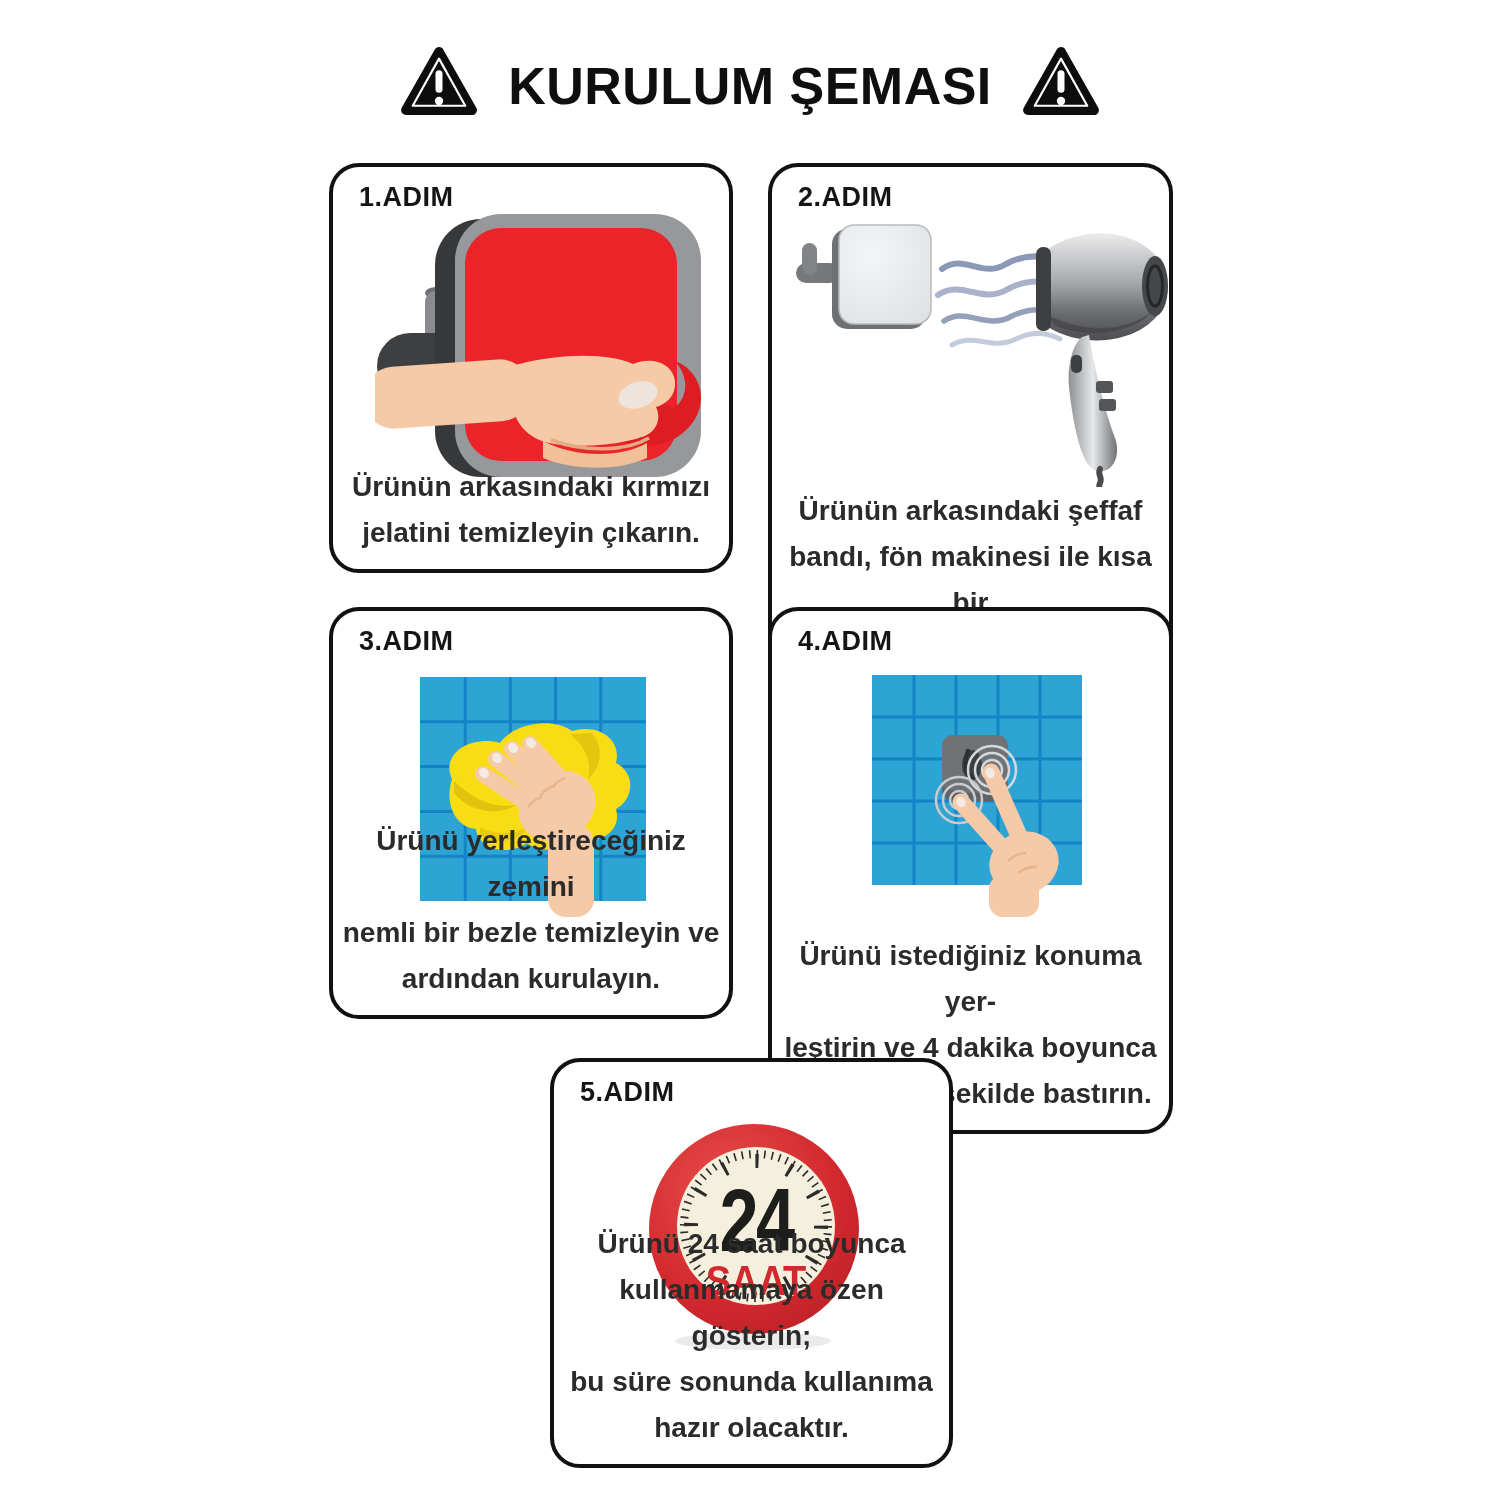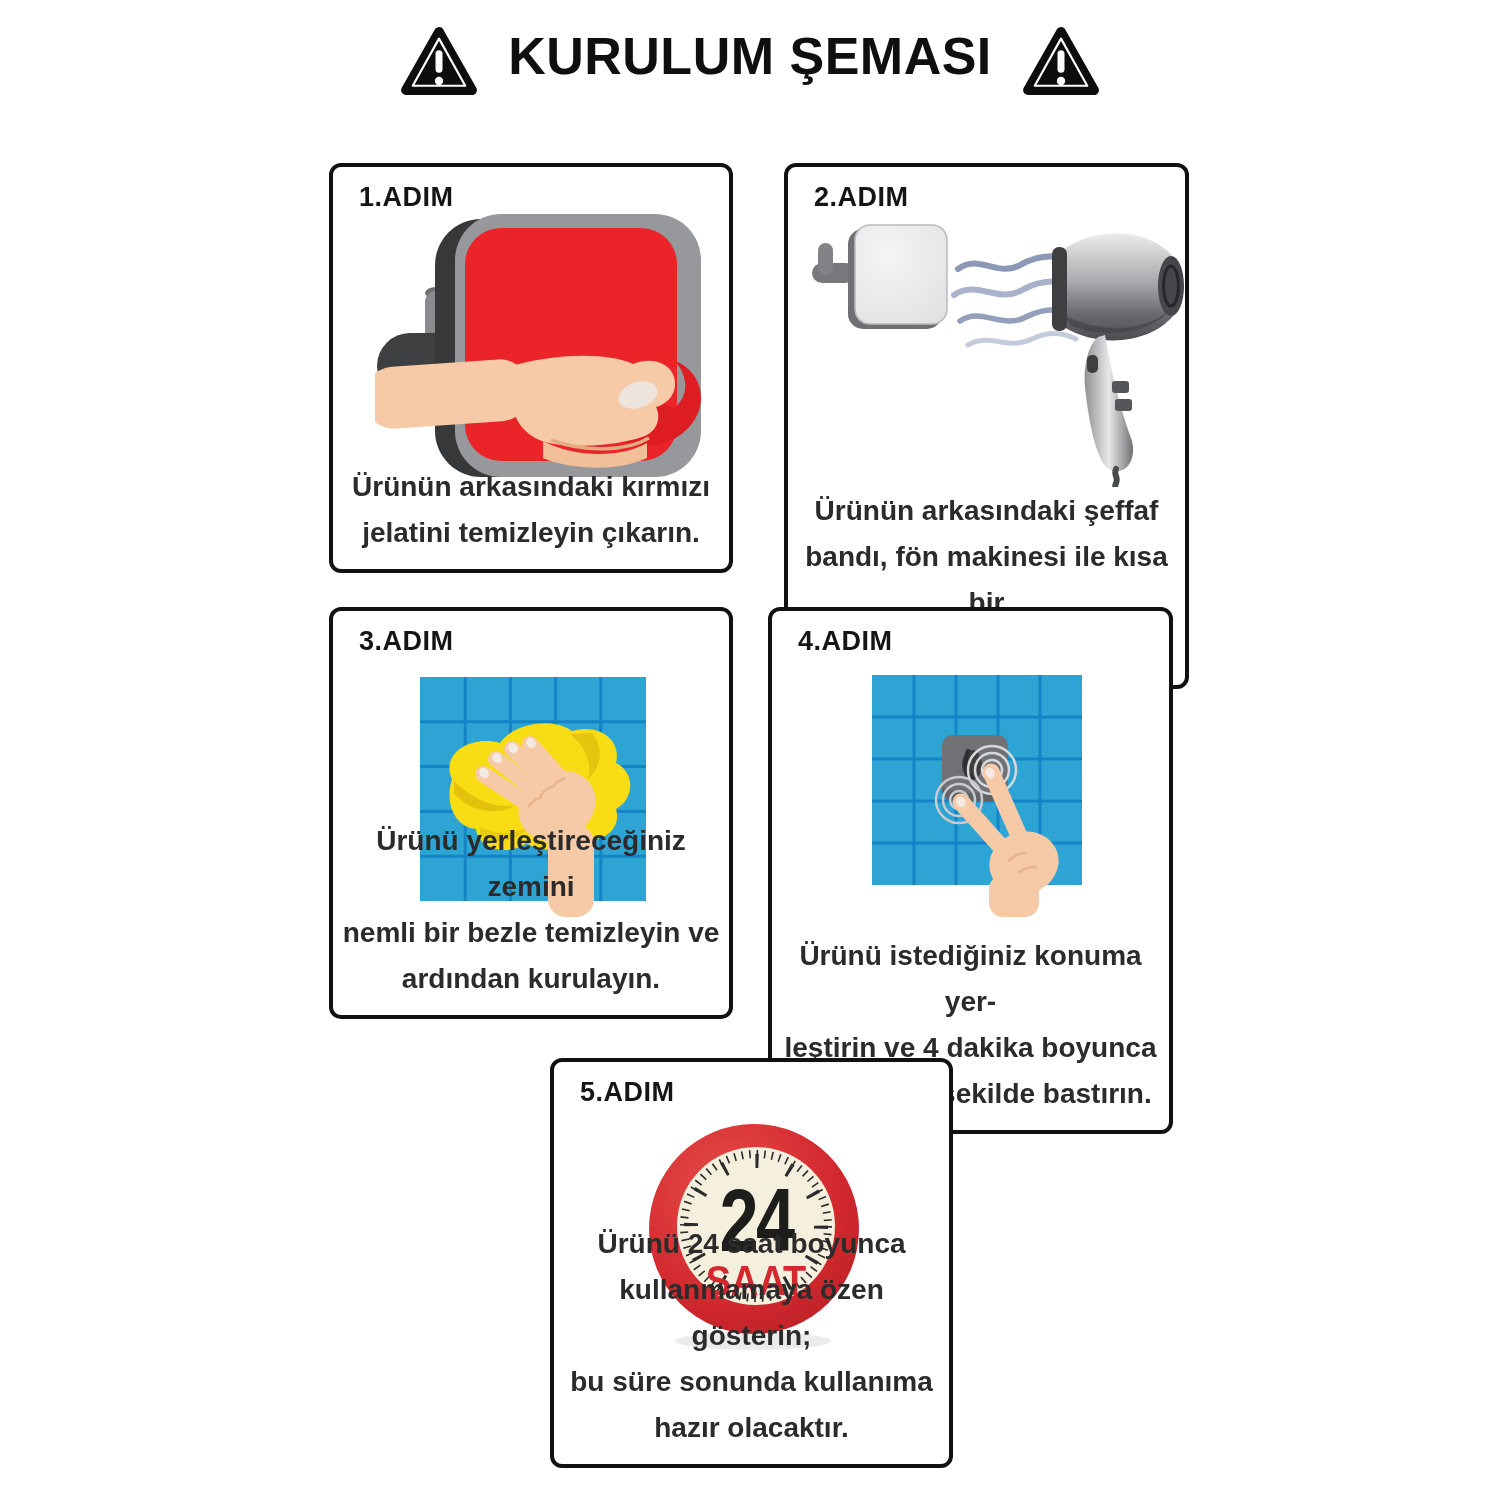--- a/index.html
+++ b/index.html
@@ -2,30 +2,30 @@
 <html><head>
 <meta charset="utf-8">
 <style>
   html,body{margin:0;padding:0;}
   body{
     width:1500px;height:1500px;position:relative;background:#ffffff;
     font-family:"Liberation Sans",sans-serif;overflow:hidden;
   }
   .header{
     position:absolute;top:26px;left:0;width:1500px;height:90px;
-    display:flex;align-items:flex-start;justify-content:center;gap:30px;
+    display:flex;align-items:flex-end;justify-content:center;gap:30px;
   }
   .page-title{
     font-size:52px;font-weight:800;letter-spacing:.5px;color:#0f0f0f;
     white-space:nowrap;
   }
   .warning-tri{width:78px;height:70px;flex:0 0 auto;}
   .card{
     position:absolute;background:#fff;border:4.5px solid #111;
-    border-radius:12px;box-sizing:border-box;
+    border-radius:30px;box-sizing:border-box;
   }
   .step-label{
     position:absolute;top:15px;left:26px;
     font-size:27px;font-weight:800;letter-spacing:.5px;color:#151515;
   }
   .step-text{
     position:absolute;left:8px;right:8px;bottom:13px;
     text-align:center;font-size:28px;line-height:46px;font-weight:600;
     color:#2b2b2b;white-space:pre-line;
   }
@@ -74,21 +74,21 @@
                C248,231 200,237 170,229 C150,223 137,206 137,186 Z" fill="#f6caa6"></path>
       <path d="M168,228 C200,245 246,245 272,230 L272,245 C242,259 196,257 168,245 Z" fill="#f1c099"></path>
       <path d="M176,227 C212,240 252,238 274,225" stroke="#e2ab82" stroke-width="3.5" fill="none"></path>
       <ellipse cx="263" cy="182" rx="20" ry="13" fill="#ece4dd" transform="rotate(-18 263 182)"></ellipse>
     </g>
   </svg>
   <div class="step-text">Ürünün arkasındaki kırmızı
 jelatini temizleyin çıkarın.</div>
 </div>
 
-<div class="card" style="left:768px;top:163px;width:405px;height:526px;margin-left:16px;">
+<div class="card" style="left:768px;top:163px;width:405px;height:526px;">
   <div class="step-label">2.ADIM</div>
   <svg class="illus" style="left:14px;top:52px;" width="385" height="268" viewBox="0 0 385 268">
     <defs>
       <linearGradient id="dryerBody" x1="0" y1="0" x2="0" y2="1">
         <stop offset="0" stop-color="#ececed"></stop>
           <stop offset="0.45" stop-color="#a8aaad"></stop>
         <stop offset="0.75" stop-color="#6a6b6e"></stop>
           <stop offset="1" stop-color="#4c4d50"></stop>
       </linearGradient>
       <linearGradient id="dryerHandle" x1="0" y1="0" x2="1" y2="0">

